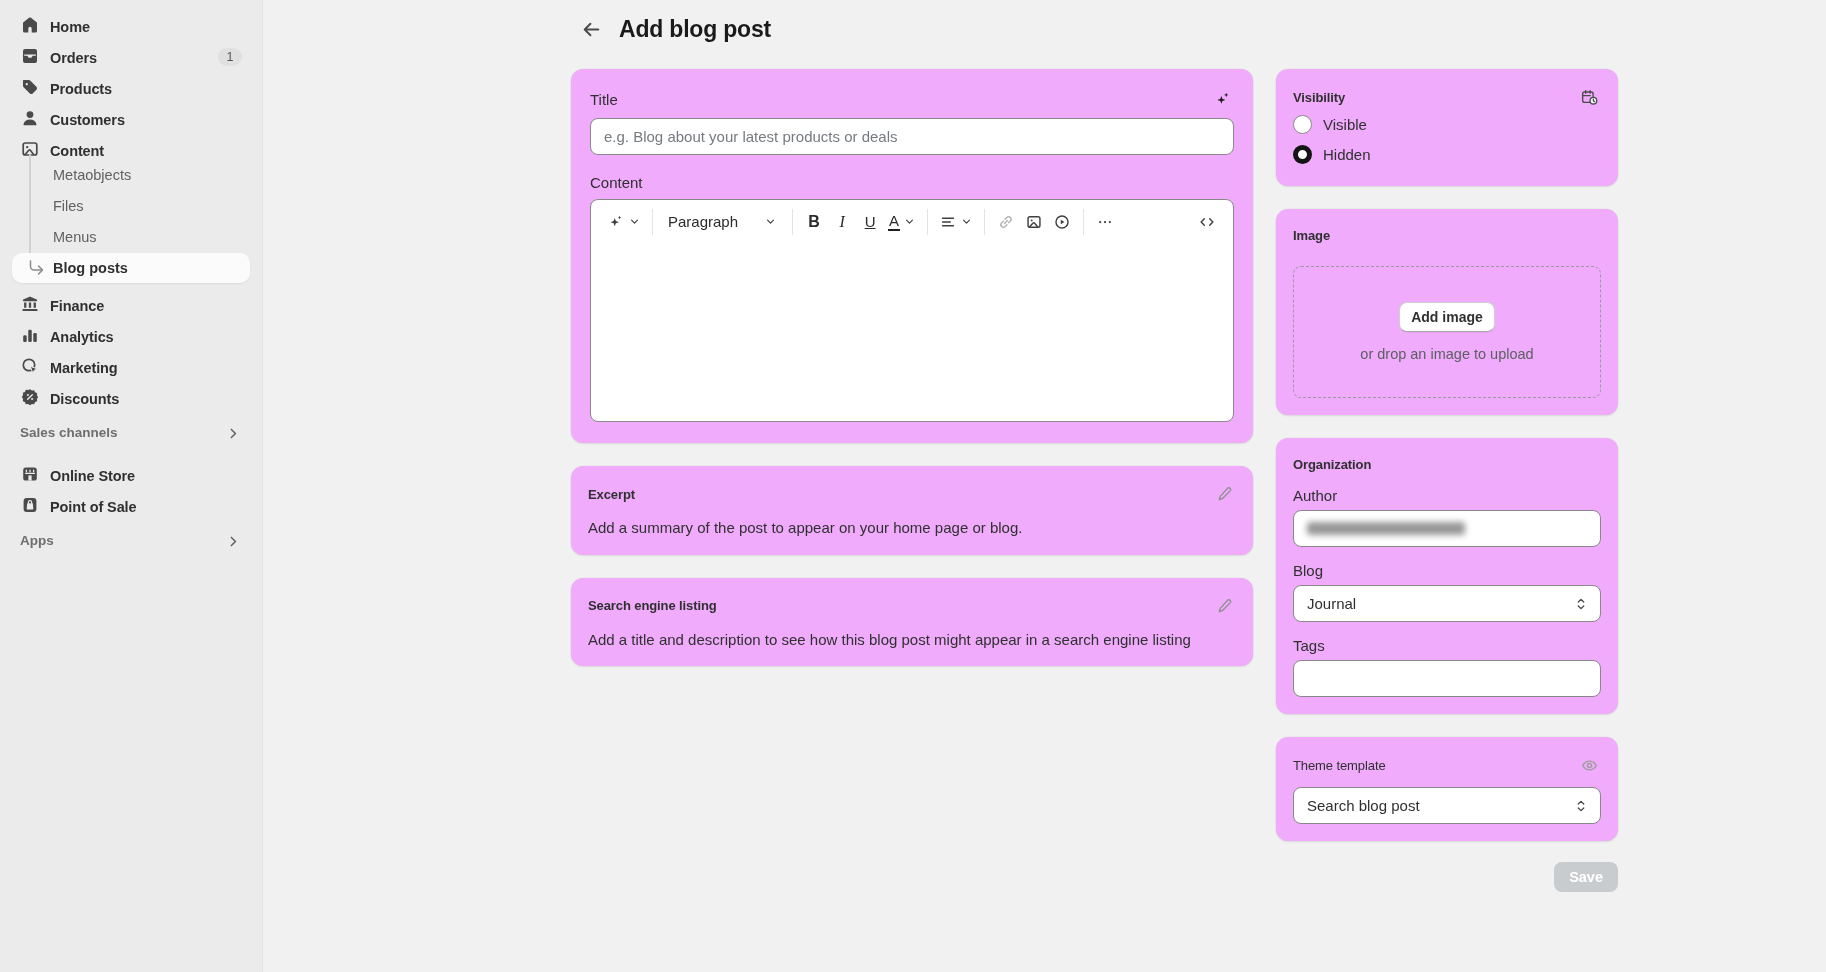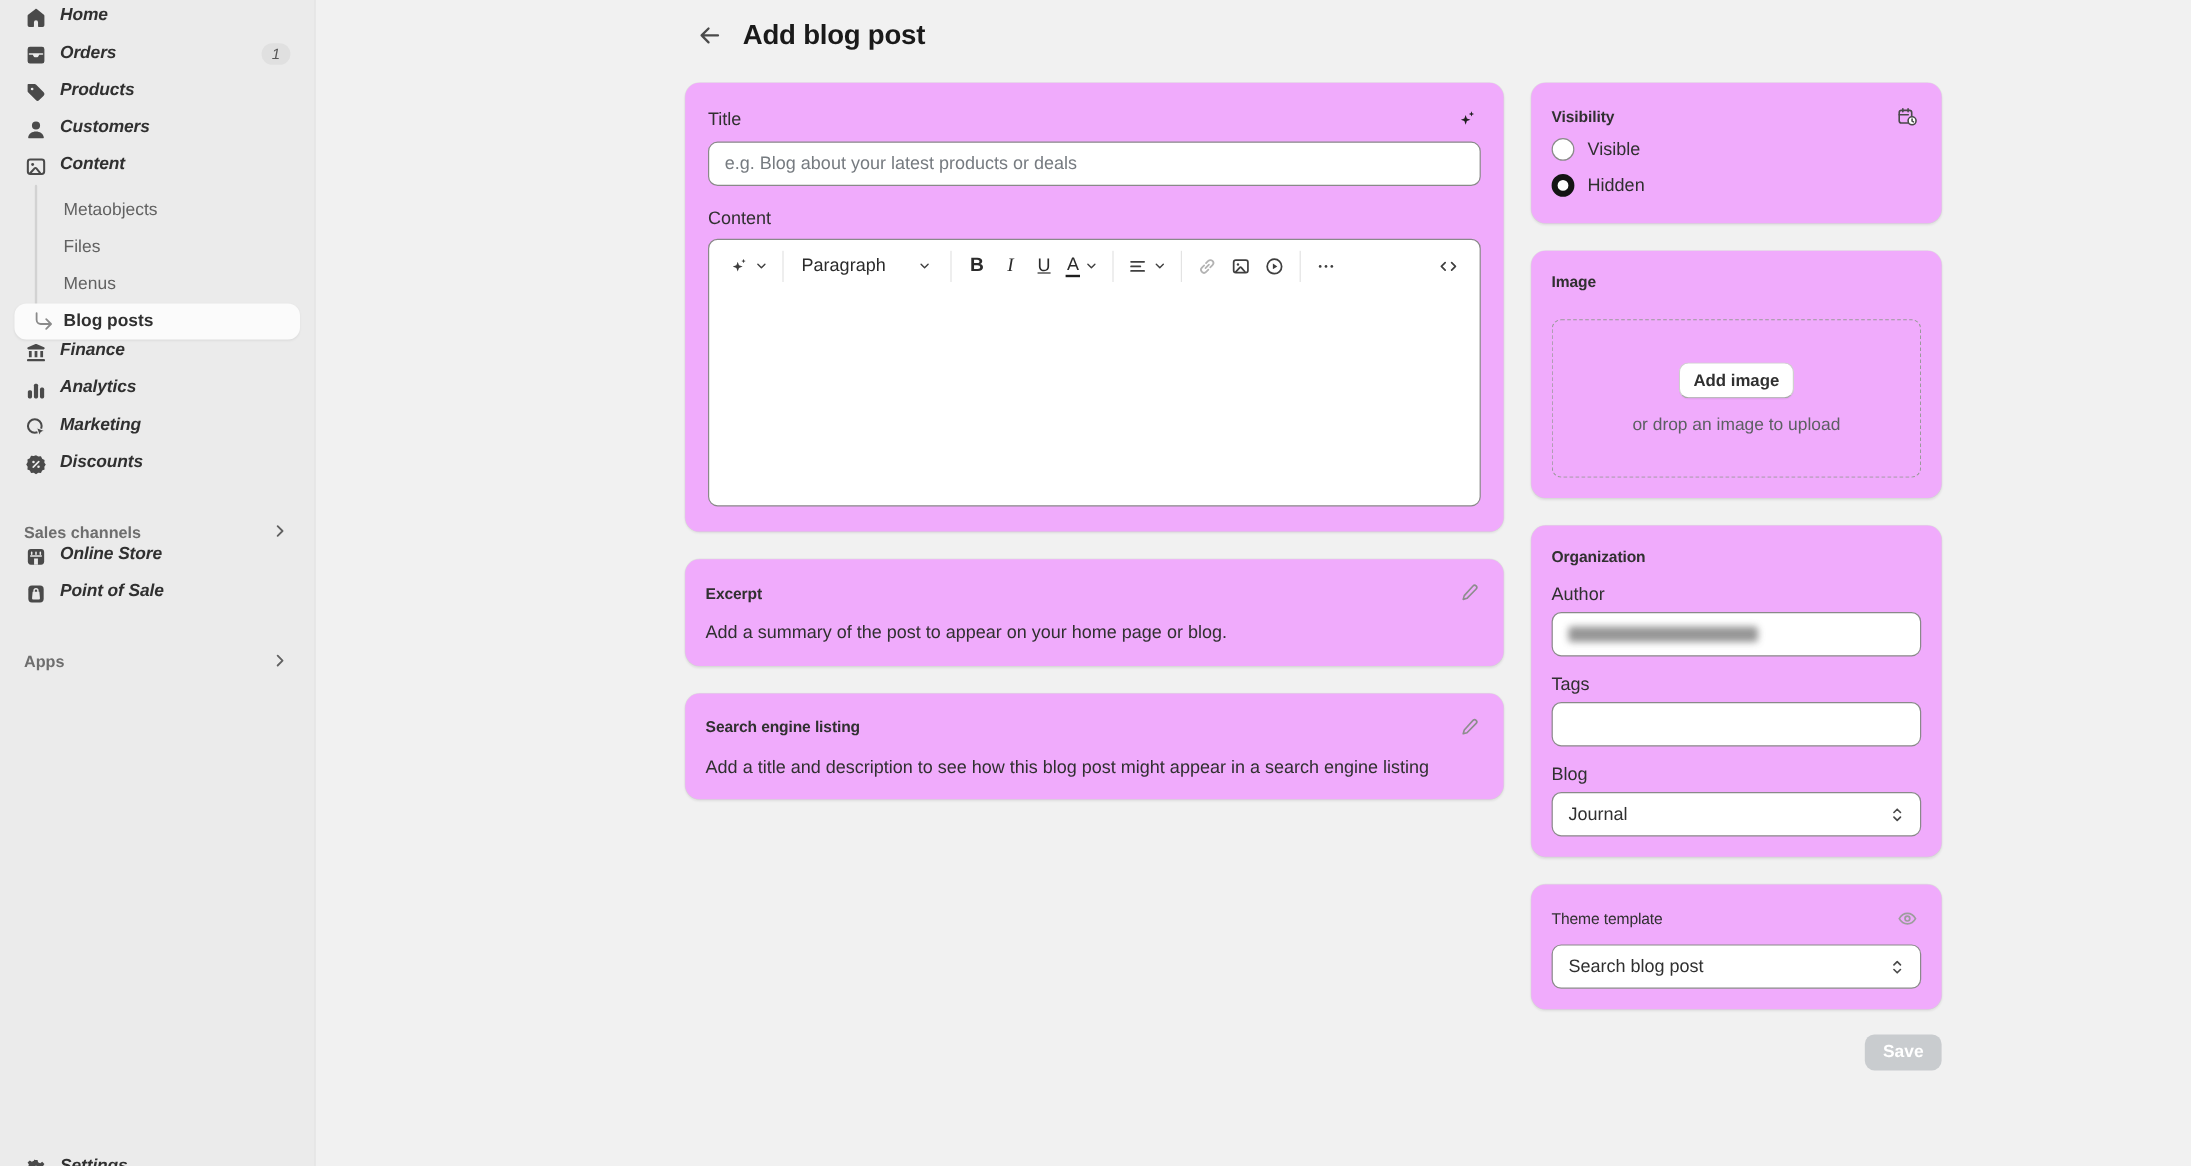--- a/index.html
+++ b/index.html
@@ -10,23 +10,23 @@
   }
   svg { display:block; }
 
   
   .sidebar {
     position:absolute; left:0; top:0; bottom:0; width:263px;
     background:#ebebeb; border-right:1px solid #e3e3e3; padding-top:4px;
     overflow:hidden;
   }
   .nav-item {
-    display:flex; align-items:flex-start; gap:10px; height:30px; margin:1px 12px;
+    display:flex; align-items:flex-end; gap:10px; height:30px; margin:1px 12px;
     padding:0 8px; border-radius:10px; font-weight:700; font-size:14.5px;
-    color:#303030; cursor:pointer; position:relative;font-style:italic;
+    color:#303030; cursor:pointer; position:relative;
   }
   .nav-item .nav-ic { width:20px; height:20px; flex:none; color:#4a4a4a; }
   .nav-label { white-space:nowrap; letter-spacing:-.1px; }
   .badge {
     margin-left:auto; background:#e0e0e0; border-radius:9px; min-width:24px;
     text-align:center; font-size:12.5px; font-weight:400; color:#575757; padding:2px 7px;
   }
   .subnav { position:relative; }
   .tree-line {
     position:absolute; left:29px; top:-6px; height:110px; width:1.5px;
@@ -36,21 +36,21 @@
     display:flex; align-items:center; height:30px; margin:1px 12px;
     padding:0 8px 0 41px; border-radius:10px; font-weight:400; font-size:14.5px;
     color:#616161; cursor:pointer; position:relative;
   }
   .sub-item.selected {
     background:#fbfbfb; color:#303030; font-weight:700;
     box-shadow:0 1px 2px rgba(0,0,0,.06);
   }
   .sub-arrow { position:absolute; left:16px; top:7px; width:17px; height:17px; color:#8a8a8a; }
   .nav-section {
-    display:flex; align-items:flex-end; justify-content:space-between;
+    display:flex; align-items:flex-start; justify-content:space-between;
     margin:18px 12px 3px; padding:0 8px; height:26px;
     color:#6e6e6e; font-size:13.5px; font-weight:700; cursor:pointer;
   }
   .nav-section svg { color:#616161; }
   .sidebar-bottom { position:absolute; bottom:-23px; left:0; right:0; }
 
   
   .main { position:absolute; left:264px; top:0; right:0; bottom:0; overflow:hidden; }
   .page-header { display:flex; align-items:center; gap:13px; margin:14px 0 0 312px; }
   .back-btn {
@@ -535,34 +535,34 @@
         <span class="card-heading">Organization</span>
 
         <div class="field-group">
           <span class="field-label">Author</span>
           <div class="text-input">
             <div class="redacted"></div>
           </div>
         </div>
 
         <div class="field-group">
-          <span class="field-label">Tags</span>
-          <input class="text-input" type="text" value="" style="">
-        </div>
-
-        <div class="field-group">
           <span class="field-label">Blog</span>
           <div class="select-box">
             <span>Journal</span>
             <span>
               <svg viewBox="0 0 20 20" width="16" height="16" fill="none" stroke="currentColor" stroke-width="1.7" stroke-linecap="round" stroke-linejoin="round">
                   <path d="M6.6 7.6L10 4.2l3.4 3.4M6.6 12.4l3.4 3.4 3.4-3.4"></path>
                 </svg>
             </span>
           </div>
+        </div>
+
+        <div class="field-group">
+          <span class="field-label">Tags</span>
+          <input class="text-input" type="text" value="" style="">
         </div>
       </section>
 
       <section class="card card-theme">
         <div class="row-between">
           <span class="card-heading" style="font-weight:400;">Theme template</span>
           <button class="icon-btn muted" style="color:#9d9d9d;">
             <span>
               <svg viewBox="0 0 20 20" width="19" height="19" fill="none" stroke="currentColor" stroke-width="1.5">
                   <path d="M10 5.4c3.6 0 6.1 2.7 7.1 4.6-1 1.9-3.5 4.6-7.1 4.6S3.9 11.9 2.9 10c1-1.9 3.5-4.6 7.1-4.6z"></path>

